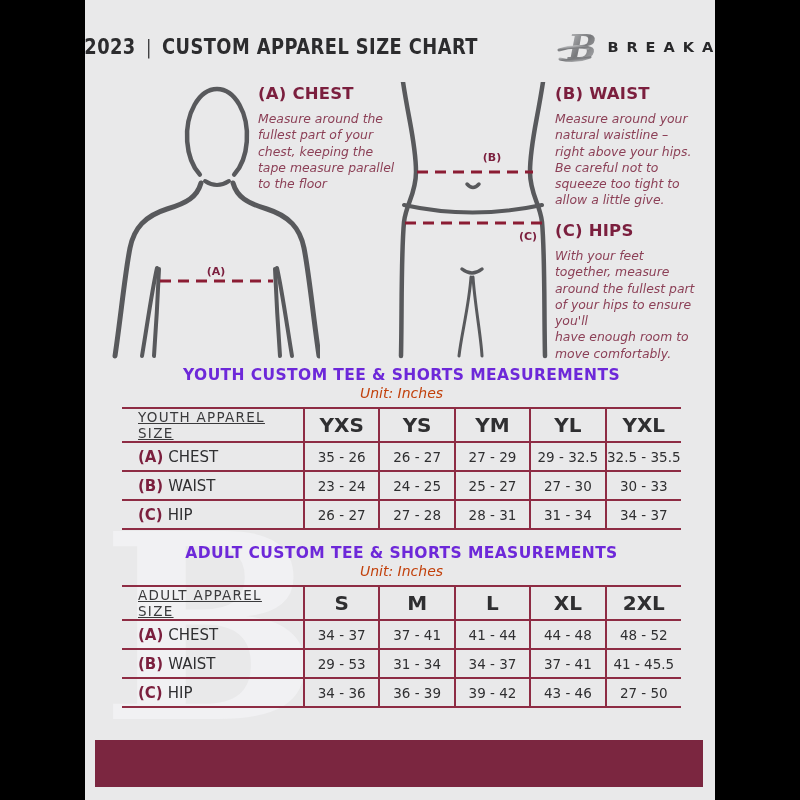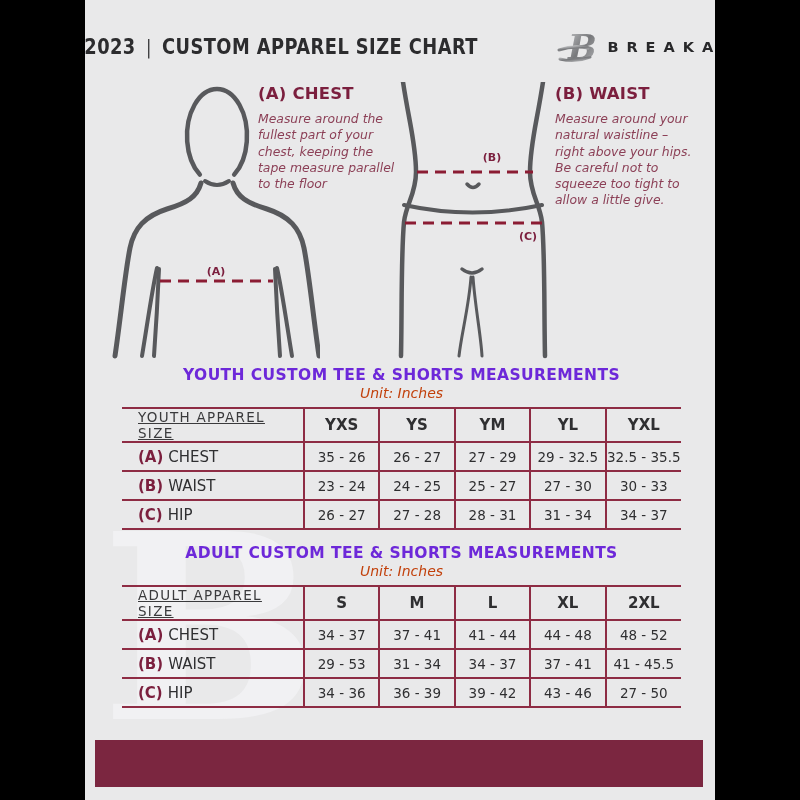--- a/index.html
+++ b/index.html
@@ -85,21 +85,21 @@
   thead tr { border-top:2px solid var(--table-line, #8e2c44); border-bottom:2px solid var(--table-line, #8e2c44); }
   tbody tr { border-bottom:2px solid var(--table-line, #8e2c44); }
   th, td { padding:0; vertical-align:middle; }
   th + th, td + td { border-left:2px solid var(--table-line, #8e2c44); }
   thead tr { height:31px; }
   tbody tr { height:29px; }
   th.first {
     text-align:left; padding-left:16px; font-weight:400;
     font-size:13.5px; letter-spacing:1.3px; color:#3a3a3c;text-decoration:underline;
   }
-  th.size { font-size:15px; font-weight:bold; color:#2f2f31; }
+  th.size { font-size:20px; font-weight:bold; color:#2f2f31; }
   td.label { text-align:left; padding-left:16px; font-size:15px; color:#2f2f31; }
   td.label .key { color: var(--heading-maroon, #7b1f3e); font-weight:bold; margin-right:5px; }
   td.val { font-size:13.5px; color:#2f2f31; }
   
   .footer-bar {
     position:absolute; left:10px; top:740px; width:608px; height:47px;
     background: var(--maroon-bar, #7b2640); z-index:2;
   }
 </style>
 </head>
@@ -169,20 +169,30 @@
   </div>
   <div class="msection sec-b">
     <h3>(B) WAIST</h3>
     <p>Measure around your
 natural waistline –
 right above your hips.
 Be careful not to
 squeeze too tight to
 allow a little give.</p>
   </div>
+  <div class="msection sec-c">
+    <h3>(C) HIPS</h3>
+    <p>With your feet
+together, measure
+around the fullest part
+of your hips to ensure
+you'll
+have enough room to
+move comfortably.</p>
+  </div>
 
   <div class="table-block tb-youth">
     <div class="tbl-title">YOUTH CUSTOM TEE &amp; SHORTS MEASUREMENTS</div>
     <div class="tbl-unit">Unit: Inches</div>
     <table>
       <colgroup>
           <col class="c-label">
           <col>
           <col>
           <col>

